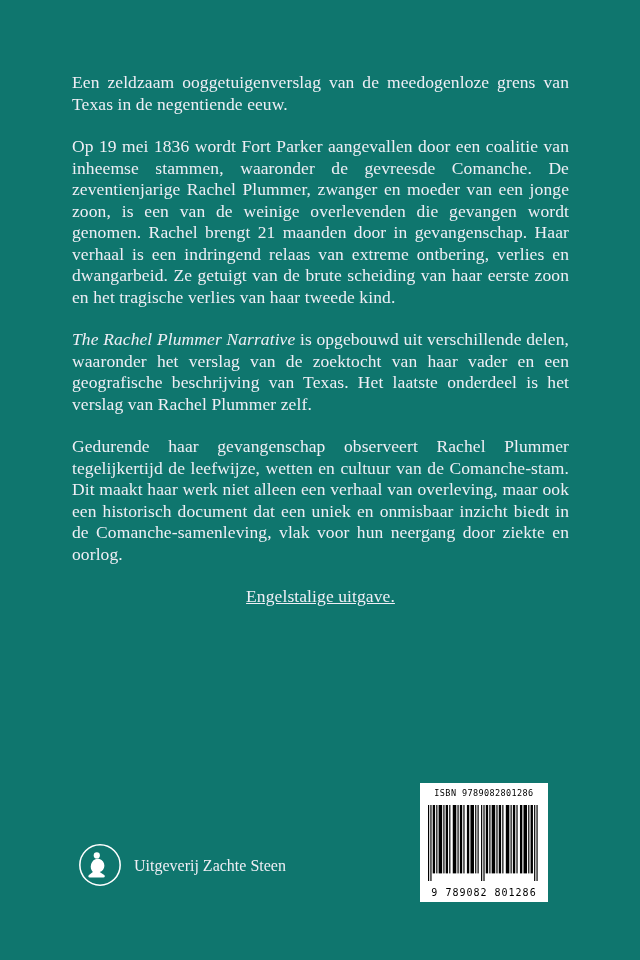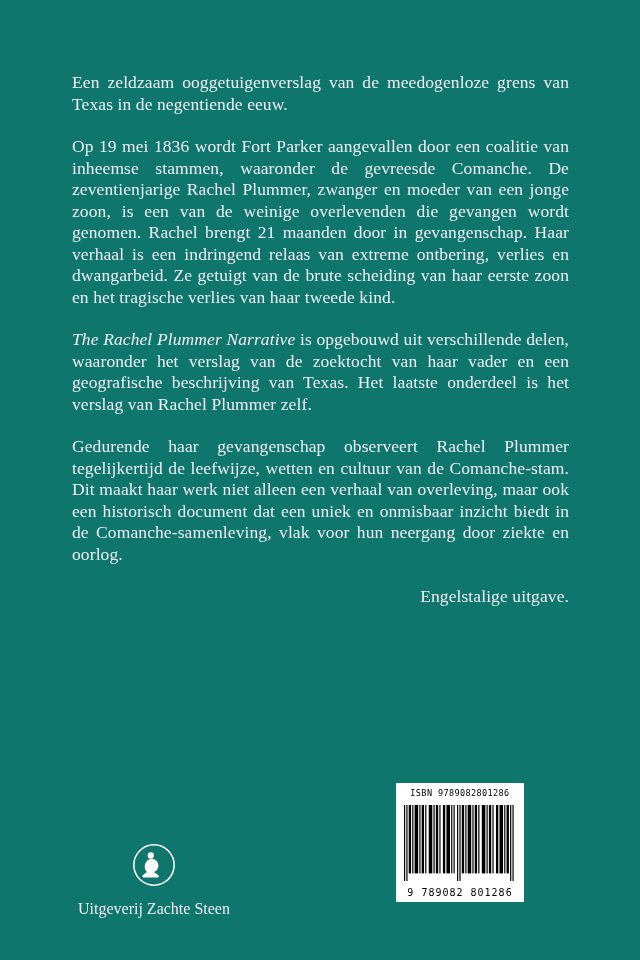--- a/index.html
+++ b/index.html
@@ -19,31 +19,30 @@
     left:72px;
     width:497px;
   }
   .body-text p{
     margin:0 0 21px 0;
     font-size:17.5px;
     line-height:21.5px;
     text-align:justify;
     letter-spacing:.1px;
   }
-  .body-text p.last{margin-bottom:6px;text-align:right;}
+  .body-text p.last{margin-bottom:6px;text-align:center;text-decoration:underline;}
   .italic{font-style:italic;}
   
   .publisher{
     position:absolute;
     left:78px;
     top:843px;
     display:flex;
     align-items:center;
     gap:12px;
-    flex-direction:column;
   }
   .logo-circle{
     width:44px;
     height:44px;
     flex:0 0 auto;
   }
   .publisher-text{
     display:flex;
     flex-direction:column;
     justify-content:center;
@@ -53,21 +52,21 @@
     font-size:16px;
     line-height:19px;
   }
   .publisher-site{
     font-size:15px;
     line-height:18px;
   }
   
   .barcode-box{
     position:absolute;
-    left:396px;
+    left:420px;
     top:783px;
     width:128px;
     height:119px;
     background:#ffffff;
     color:#000000;
     box-sizing:border-box;
     padding:5px 7px 4px 7px;
     display:flex;
     flex-direction:column;
     align-items:center;

